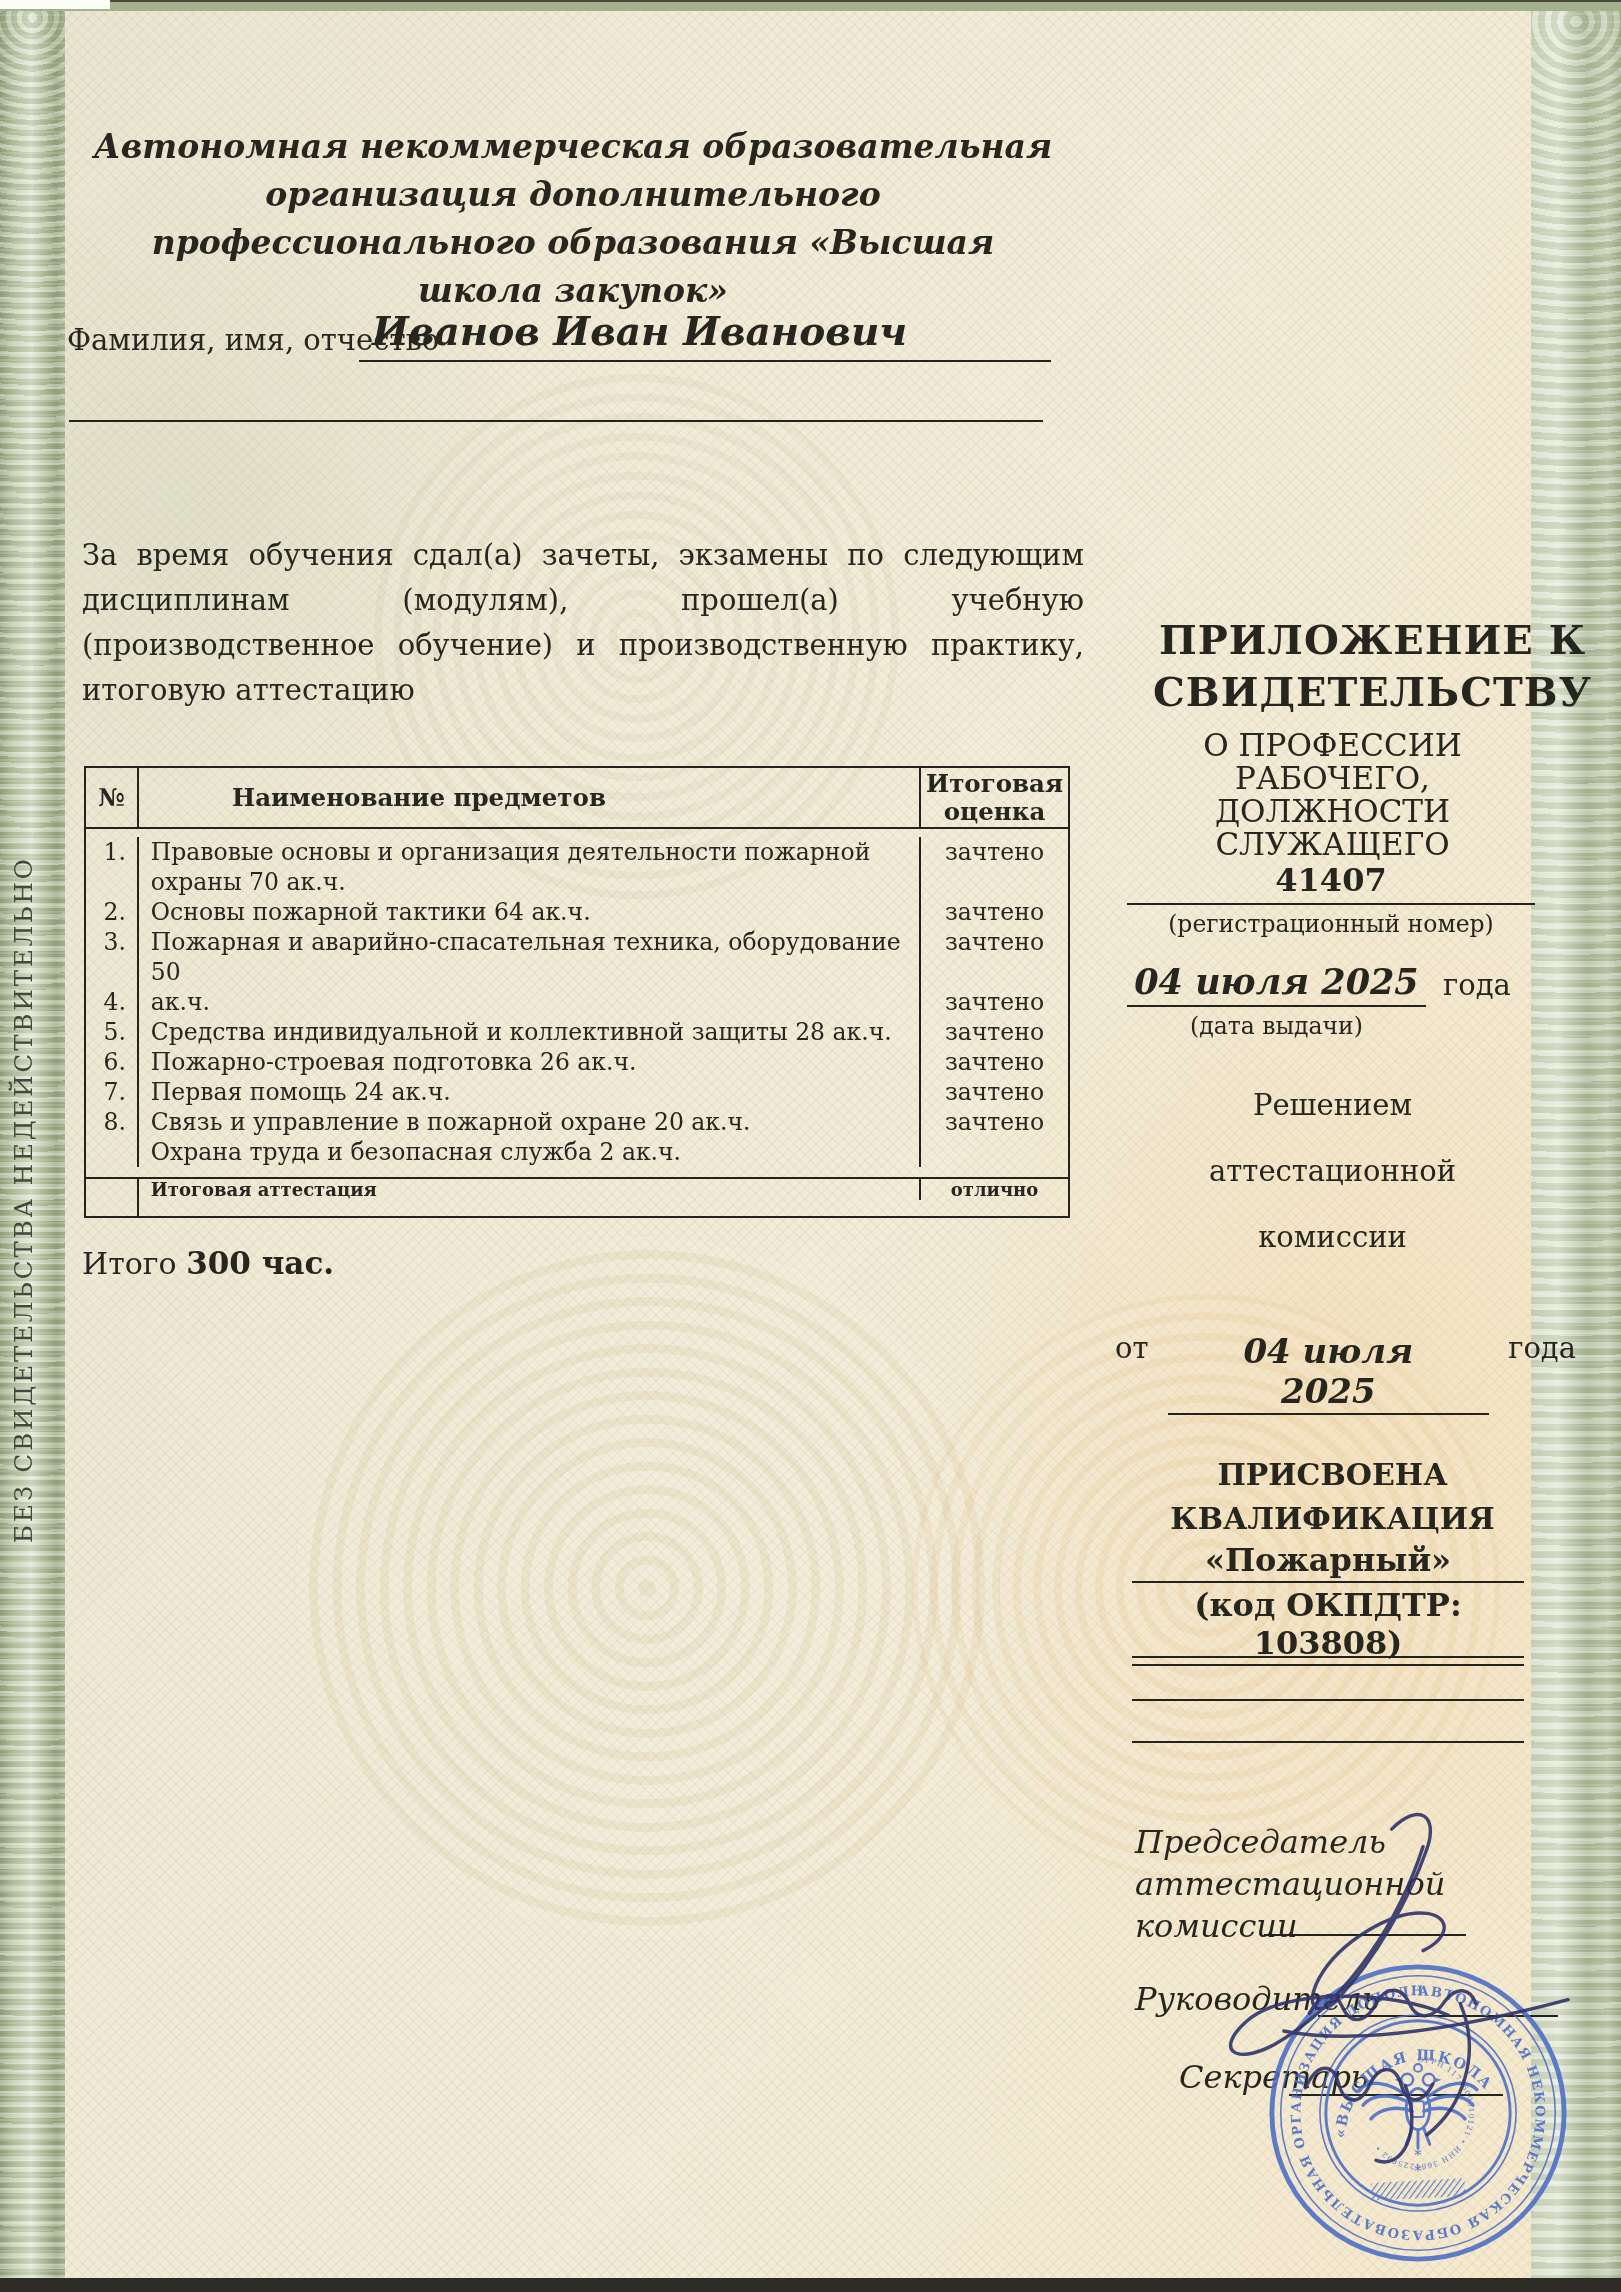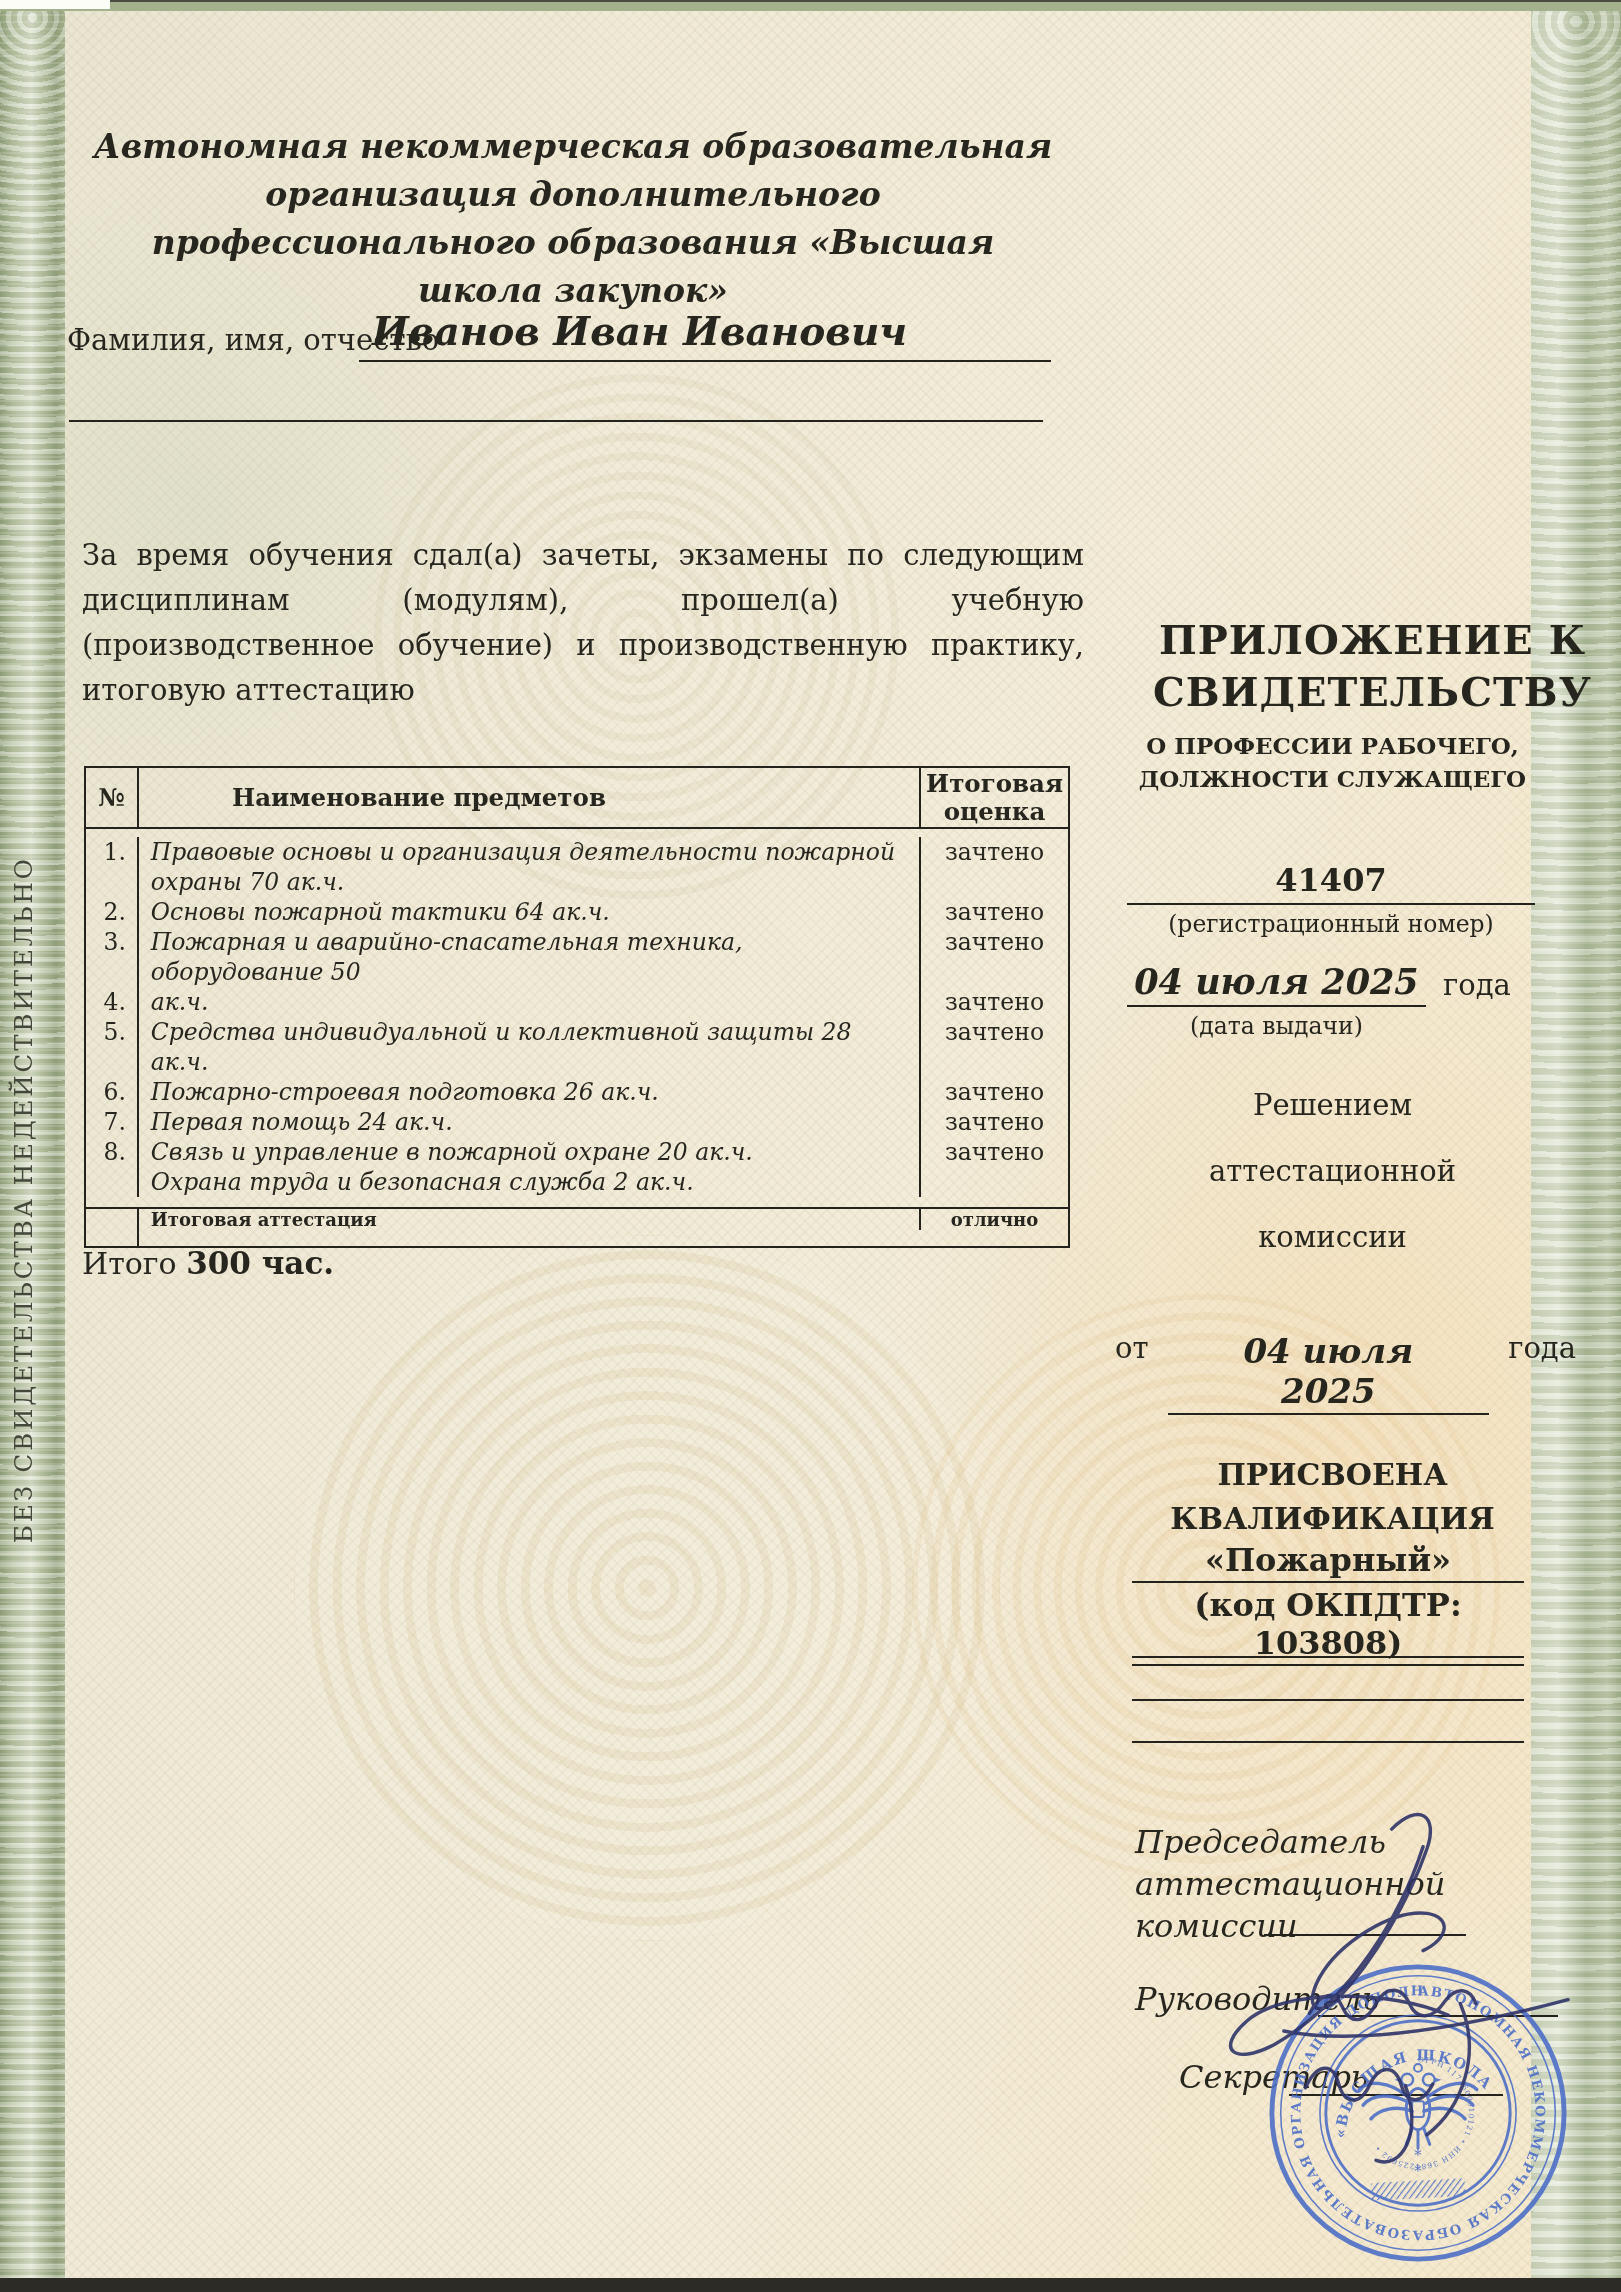--- a/index.html
+++ b/index.html
@@ -57,33 +57,33 @@
   .subjects-table{position:absolute;left:84px;top:766px;width:986px;border:2.9px solid #23221c;box-sizing:border-box;}
   .t-head{display:flex;border-bottom:2.9px solid #23221c;font-weight:bold;font-size:24.5px;text-align:center;}
   .t-head>div{display:flex;align-items:center;justify-content:center;min-height:59px;line-height:27.4px;}
   .c-num{width:53px;border-right:2px solid #23221c;box-sizing:border-box;flex:none;}
   .c-sub{flex:1;border-right:2px solid #23221c;box-sizing:border-box;}
   .c-grade{width:147px;flex:none;}
   .t-head .c-sub span{transform:translateX(-110px);display:inline-block;}
   .t-body{border-bottom:2.9px solid #23221c;padding:7.8px 0 9.8px;}
   .t-line{display:flex;font-size:23.5px;line-height:30px;}
   .t-line .t-num{width:53px;padding-left:17.6px;border-right:2px solid #23221c;box-sizing:border-box;flex:none;}
-  .t-line .t-sub{flex:1;padding-left:11.8px;padding-right:13px;border-right:2px solid #23221c;box-sizing:border-box;font-style:italic;}
+  .t-line .t-sub{flex:1;padding-left:11.8px;padding-right:13px;border-right:2px solid #23221c;box-sizing:border-box;}
   .t-line .t-grade{width:147px;text-align:center;flex:none;}
   .t-final{display:flex;font-weight:bold;font-size:18px;align-items:flex-start;min-height:37px;}
   .t-final .c-num{min-height:37px;}
   .t-final .c-sub{padding-left:11.8px;text-align:left;}
   .t-final .c-grade{text-align:center;}
 
   .total-line{position:absolute;left:82px;top:1245px;font-size:30px;}
   .total-line b{font-size:31px;}
 
   .rp-title{position:absolute;left:1106px;top:614px;width:453px;text-align:center;
     font-weight:bold;font-size:40px;line-height:52px;letter-spacing:1px;margin-left:40px;}
-  .rp-sub{position:absolute;left:1106px;top:729px;width:453px;text-align:center;font-size:23px;line-height:33px;font-weight:bold;}
+  .rp-sub{position:absolute;left:1106px;top:729px;width:453px;text-align:center;font-size:31px;line-height:33px;}
   .reg-num{position:absolute;left:1127px;top:861px;width:408px;text-align:center;font-weight:bold;font-size:32px;}
   .reg-underline{left:1127px;top:903px;width:408px;}
   .reg-cap{position:absolute;left:1127px;top:910px;width:408px;text-align:center;font-size:23.5px;}
   .issue-date{position:absolute;left:1127px;top:961px;width:299px;text-align:center;
     font-weight:bold;font-style:italic;font-size:35px;}
   .issue-underline{left:1127px;top:1005px;width:299px;}
   .issue-goda{position:absolute;left:1443px;top:968px;font-size:29px;}
   .issue-cap{position:absolute;left:1127px;top:1012px;width:299px;text-align:center;font-size:23.5px;}
   .decision{position:absolute;left:1106px;top:1088px;width:453px;text-align:center;font-size:29px;}
   .decision div{margin-bottom:32px;}

